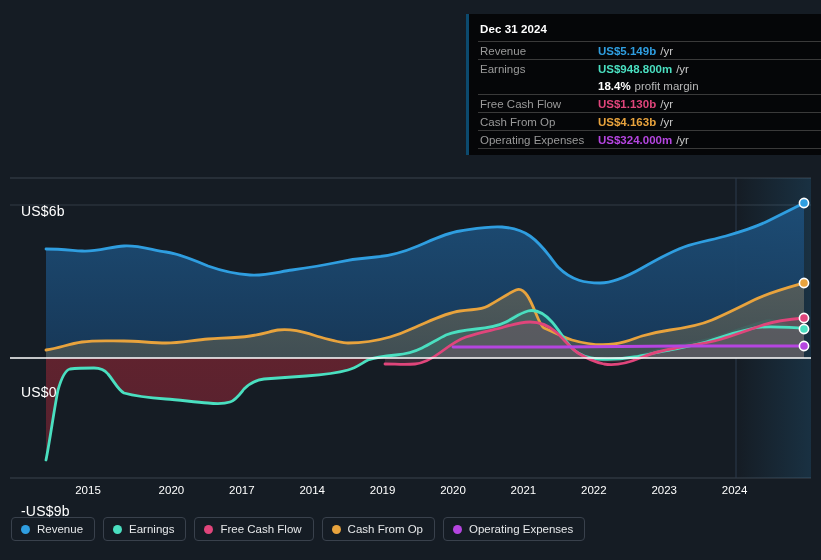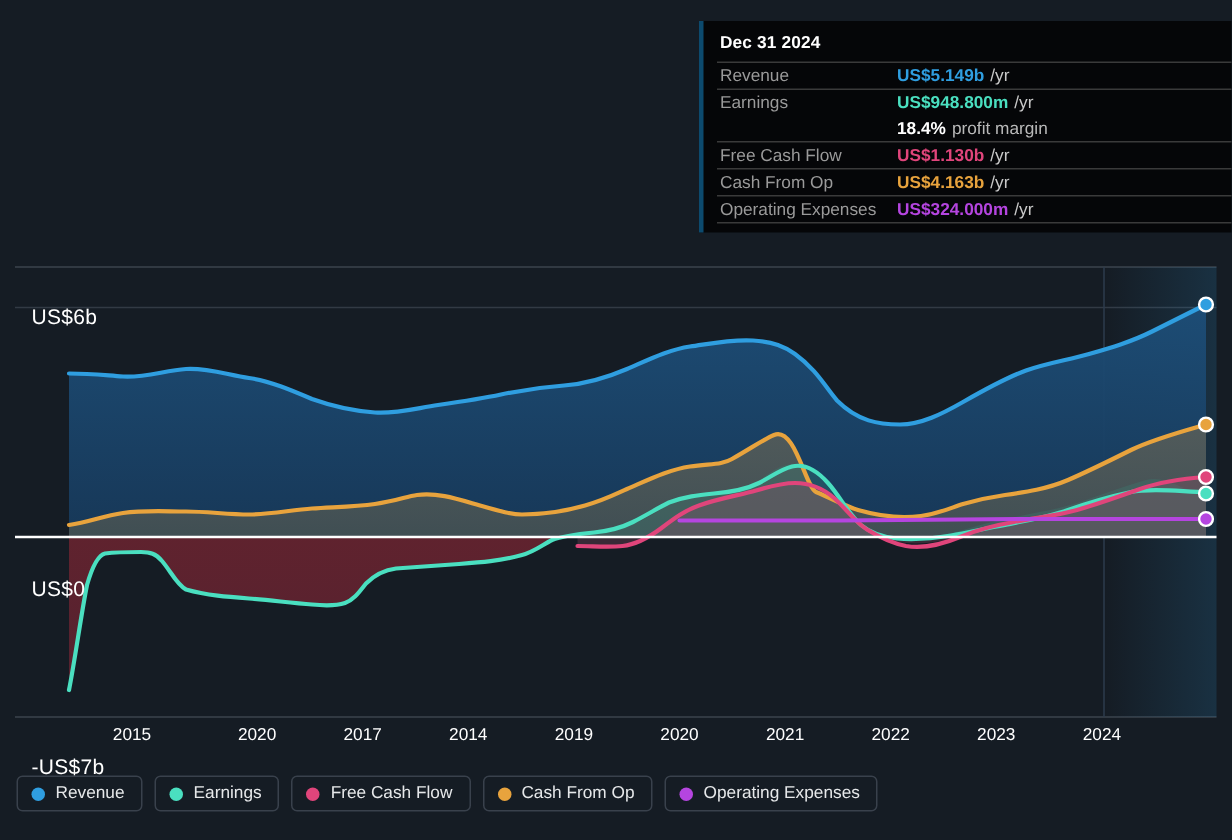--- a/index.html
+++ b/index.html
@@ -177,21 +177,21 @@
       <circle cx="804" cy="203" r="4.6" fill="#2f9ee0" stroke="#ffffff" stroke-width="1.6"></circle>
       <circle cx="804" cy="283" r="4.6" fill="#e8a33d" stroke="#ffffff" stroke-width="1.6"></circle>
       <circle cx="804" cy="318" r="4.6" fill="#e0457b" stroke="#ffffff" stroke-width="1.6"></circle>
       <circle cx="804" cy="329" r="4.6" fill="#4adfc0" stroke="#ffffff" stroke-width="1.6"></circle>
       <circle cx="804" cy="346" r="4.6" fill="#b545e0" stroke="#ffffff" stroke-width="1.6"></circle>
     </g>
   </svg>
 
   <div class="ylabel" id="ylab-6b">US$6b</div>
   <div class="ylabel" id="ylab-0">US$0</div>
-  <div class="ylabel" id="ylab-m4b">-US$7b</div>
+  <div class="ylabel" id="ylab-m4b">-US$9b</div>
 
   <div id="x-axis">
       <div class="xlabel" style="left: 88px;">2015</div>
       <div class="xlabel" style="left: 171.4px;">2020</div>
       <div class="xlabel" style="left: 241.8px;">2017</div>
       <div class="xlabel" style="left: 312.2px;">2014</div>
       <div class="xlabel" style="left: 382.6px;">2019</div>
       <div class="xlabel" style="left: 453px;">2020</div>
       <div class="xlabel" style="left: 523.4px;">2021</div>
       <div class="xlabel" style="left: 593.8px;">2022</div>

